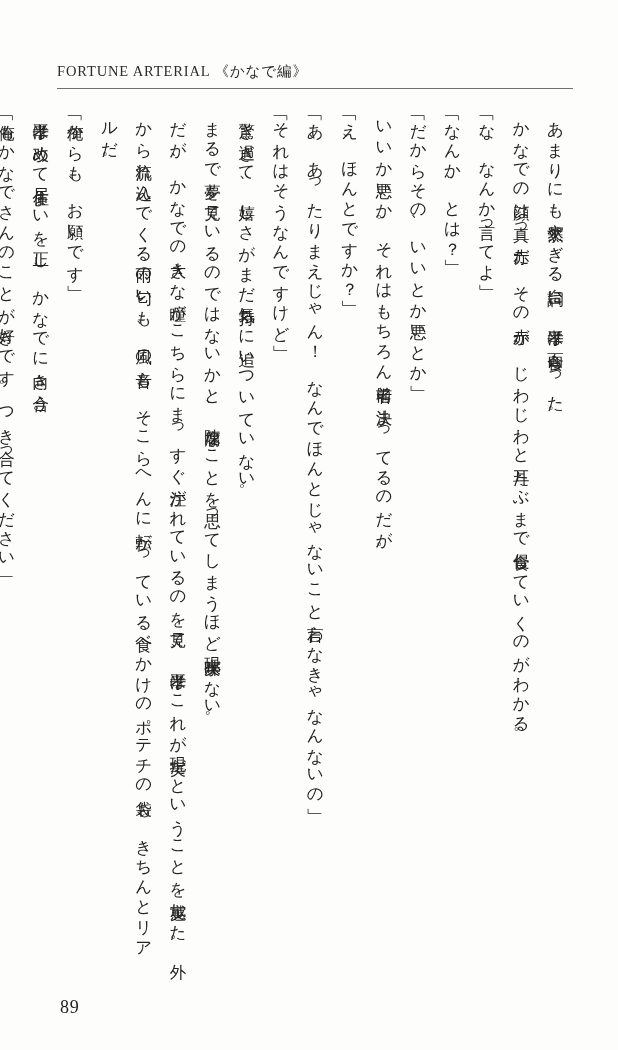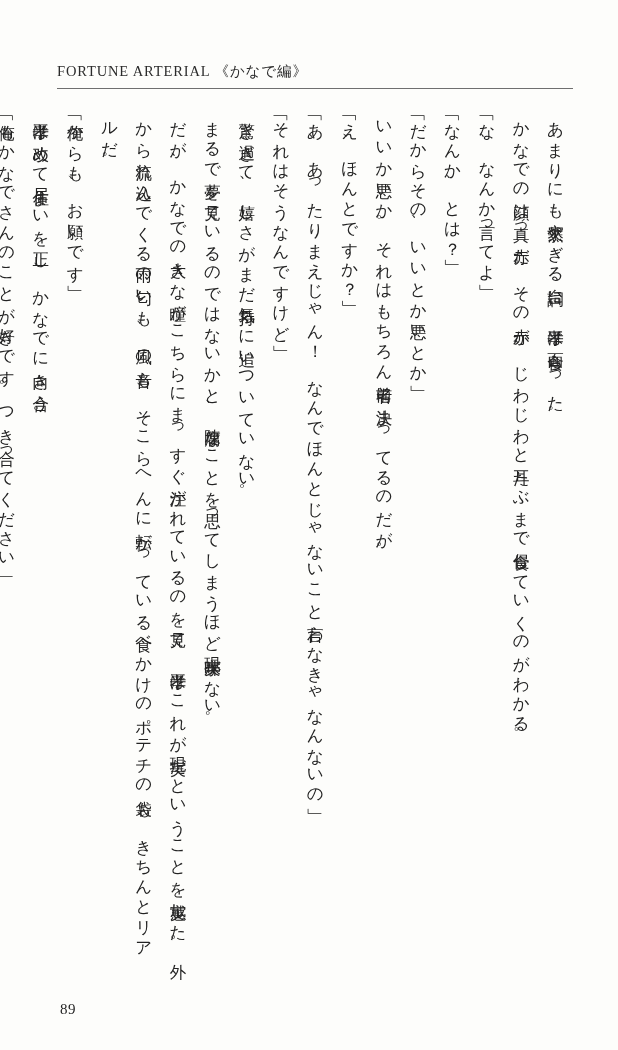--- a/index.html
+++ b/index.html
@@ -65,21 +65,21 @@
     margin: 0;
     padding: 0;
     text-indent: 0;
   }
   
   .folio {
     position: absolute;
     left: 60px;
     bottom: 32px;
     font-family: "Liberation Serif", "DejaVu Serif", serif;
-    font-size: 15px;
+    font-size: 18px;
     color: #1f1f1f;
     letter-spacing: 0.04em;
   }
 </style>
 </head>
 <body>
 
 <div class="page">
 
   <div class="header">

